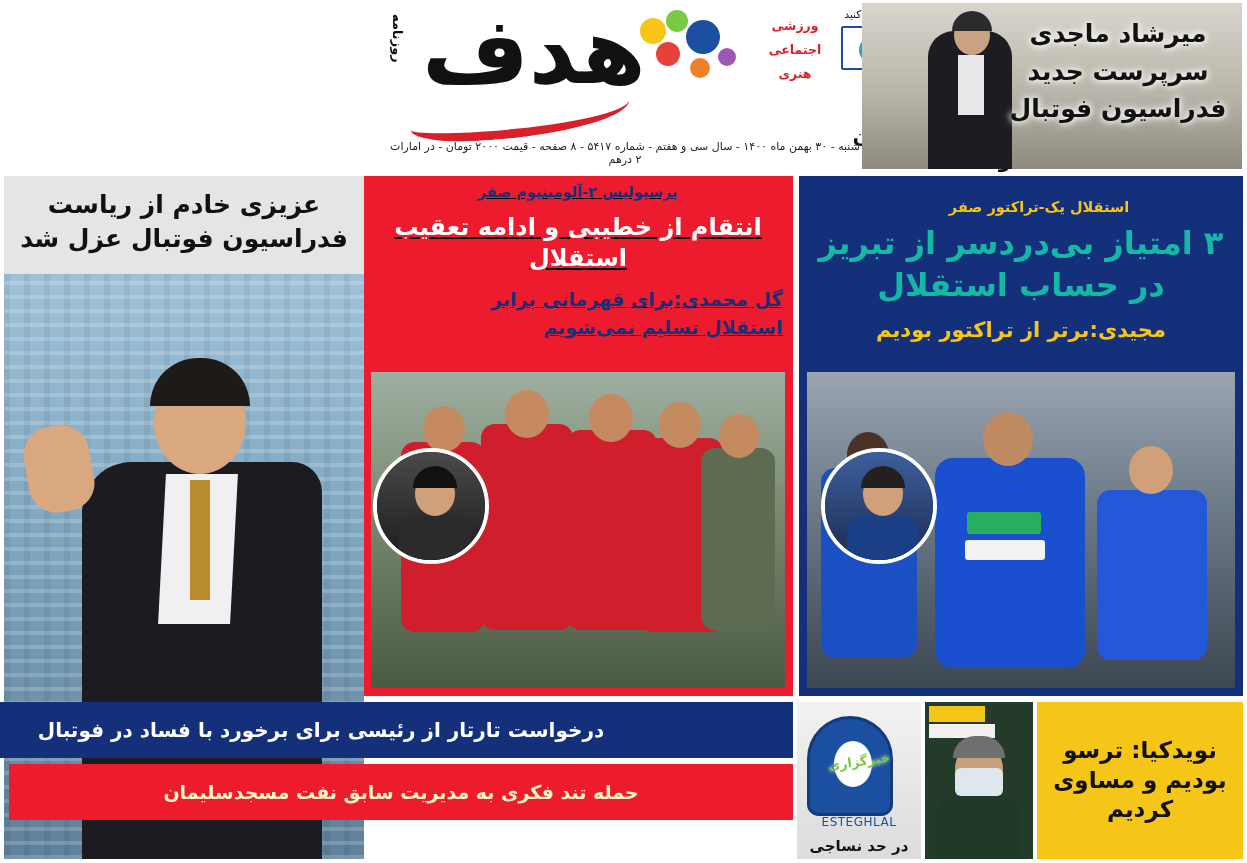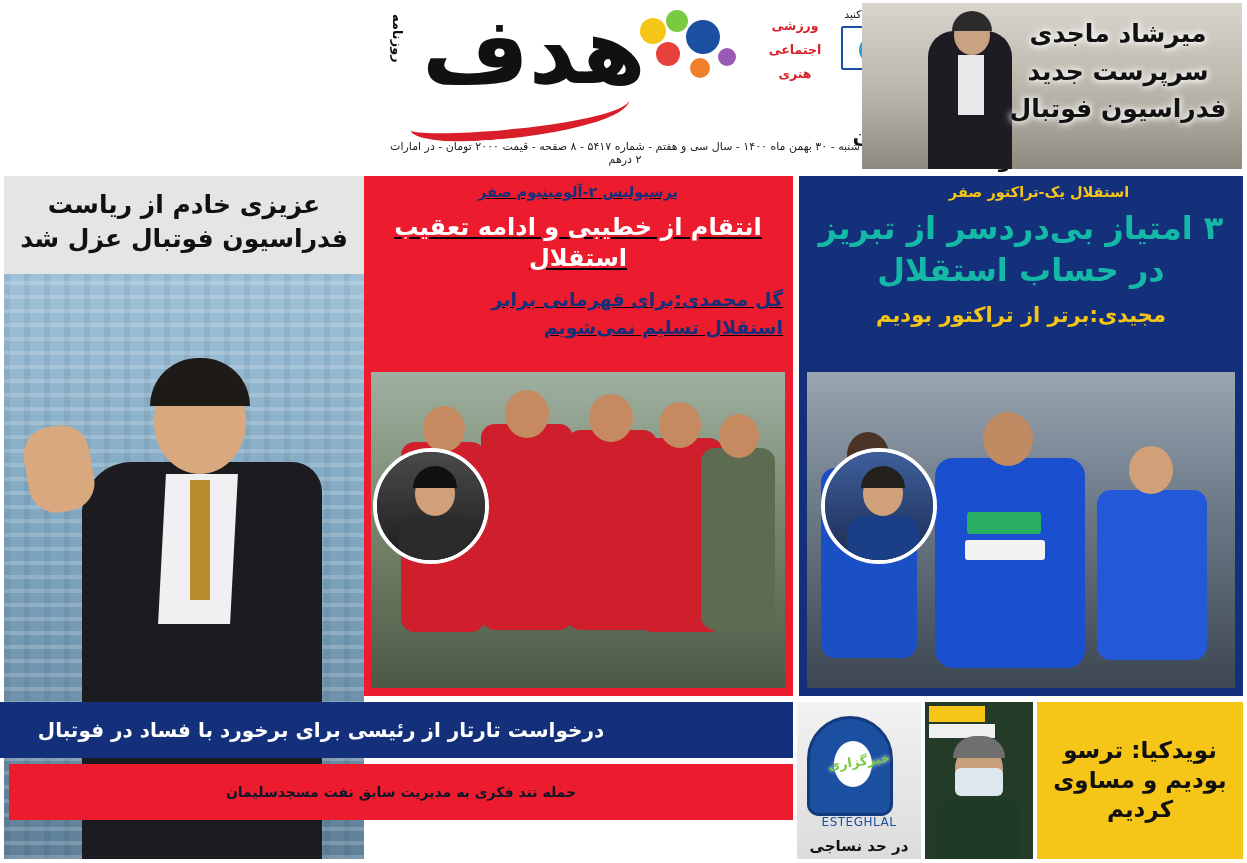--- a/index.html
+++ b/index.html
@@ -188,21 +188,21 @@
   
   .panel { position: absolute; }
 
   
   .p-blue {
     top: 176px; right: 4px;
     width: 444px; height: 520px;
     background: #14307a;
   }
   .p-blue .kicker {
-    margin-top: 8px; text-align: center;
+    margin-top: 23px; text-align: center;
     color: #f5c518; font-size: 14.5px; font-weight: bold; direction: rtl; padding-left: 36px;
   }
   .p-blue .headline {
     margin-top: 8px; text-align: center;
     color: #14b8a6; font-size: 32px; font-weight: bold; direction: rtl;
     line-height: 1.3;
   }
   .p-blue .subhead {
     margin-top: 12px; text-align: center;
     color: #f5c518; font-size: 21px; font-weight: bold; direction: rtl;
@@ -307,21 +307,21 @@
   }
   .p-navy-strip .t {
     color: #fff; font-size: 20px; font-weight: bold; direction: rtl; text-align: center;
   }
   .p-red-strip {
     top: 764px; right: 454px; width: 784px; height: 56px;
     background: #ec1c2e;
     display: flex; align-items: center; justify-content: center;
   }
   .p-red-strip .t {
-    color: #0f172a; font-size: 14px; font-weight: bold; direction: rtl; text-align: right;
+    color: #fef9c3; font-size: 19px; font-weight: bold; direction: rtl; text-align: right;
   }
 
   
   .p-yellow {
     top: 702px; right: 4px; width: 206px; height: 157px;
     background: #f5c518; display: flex; align-items: center; justify-content: center;
   }
   .p-yellow .t {
     color: #111; font-size: 23px; font-weight: bold; direction: rtl; text-align: center; line-height: 1.3;
   }

